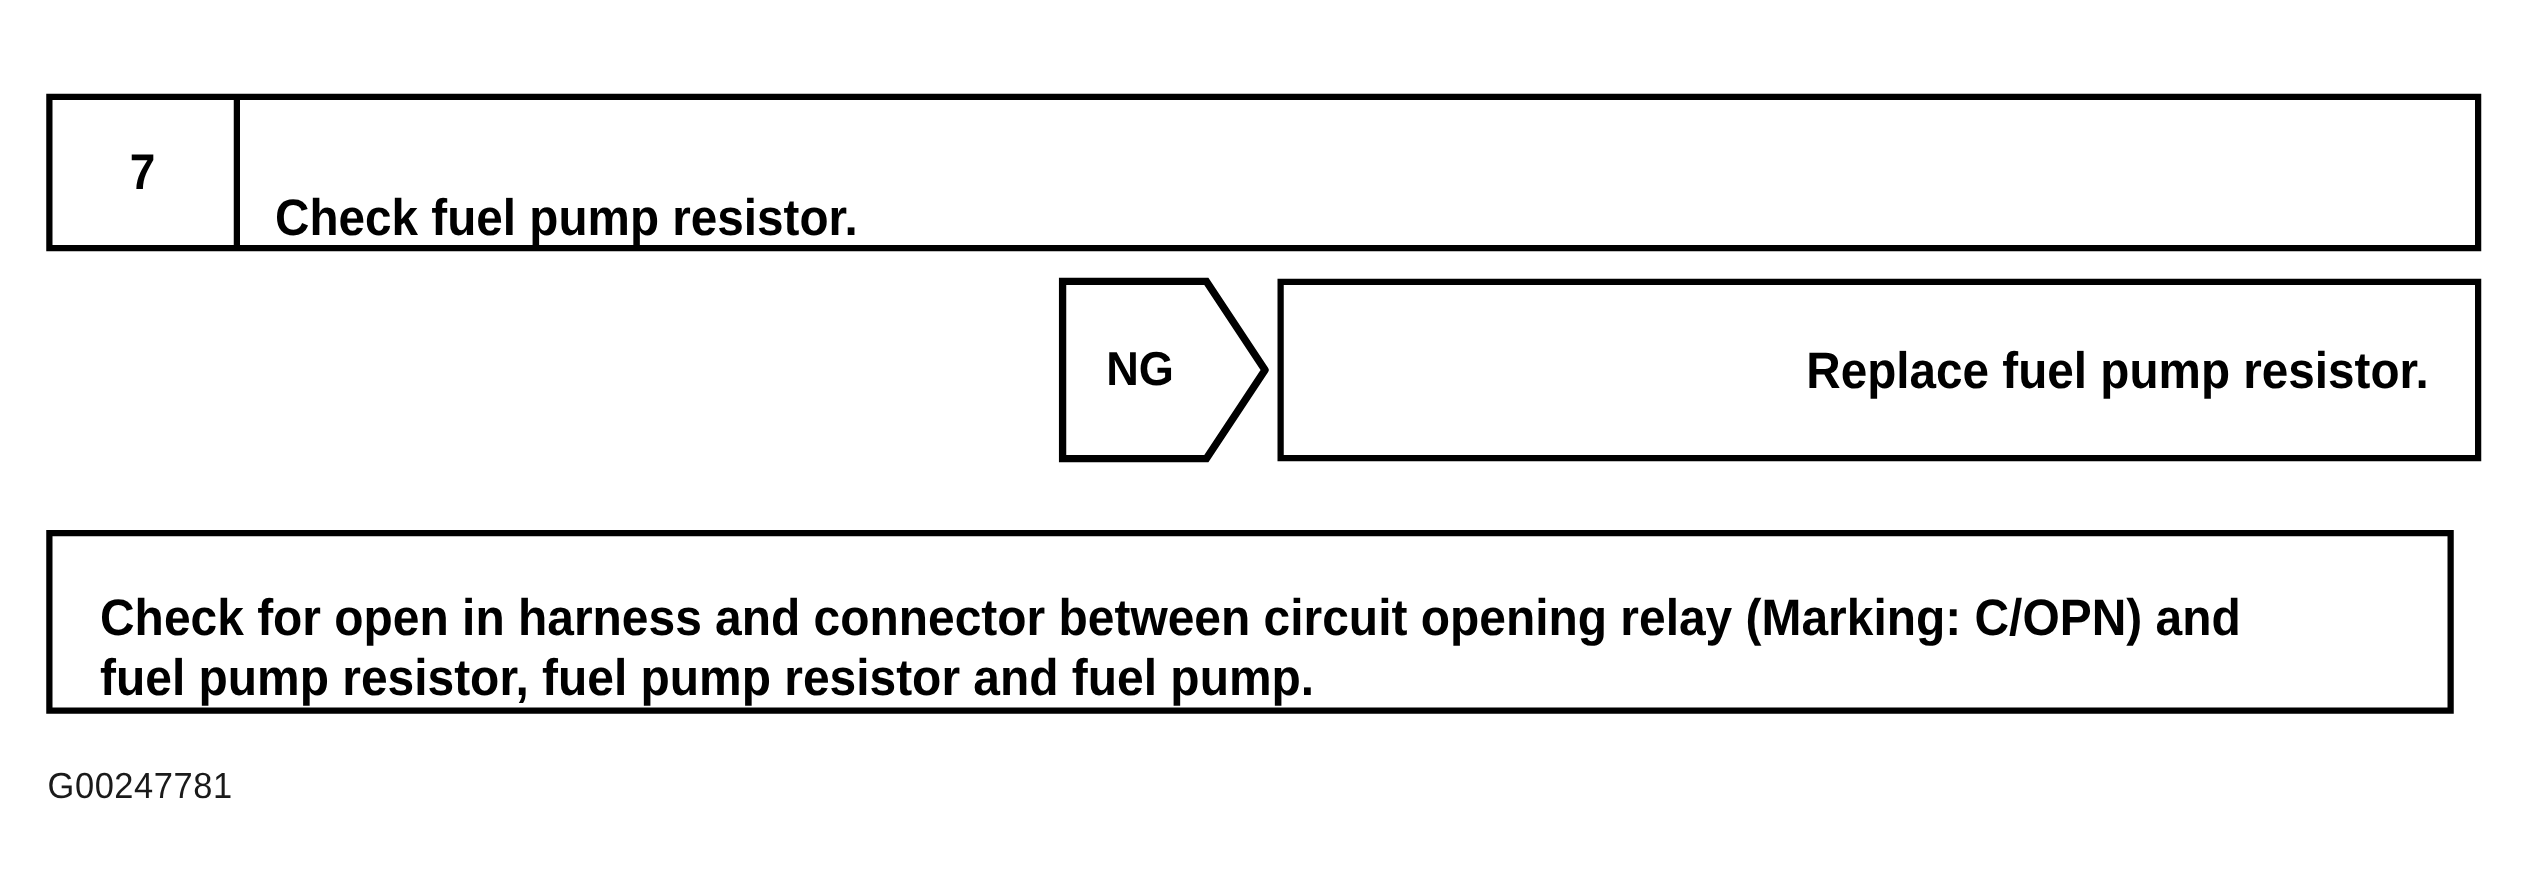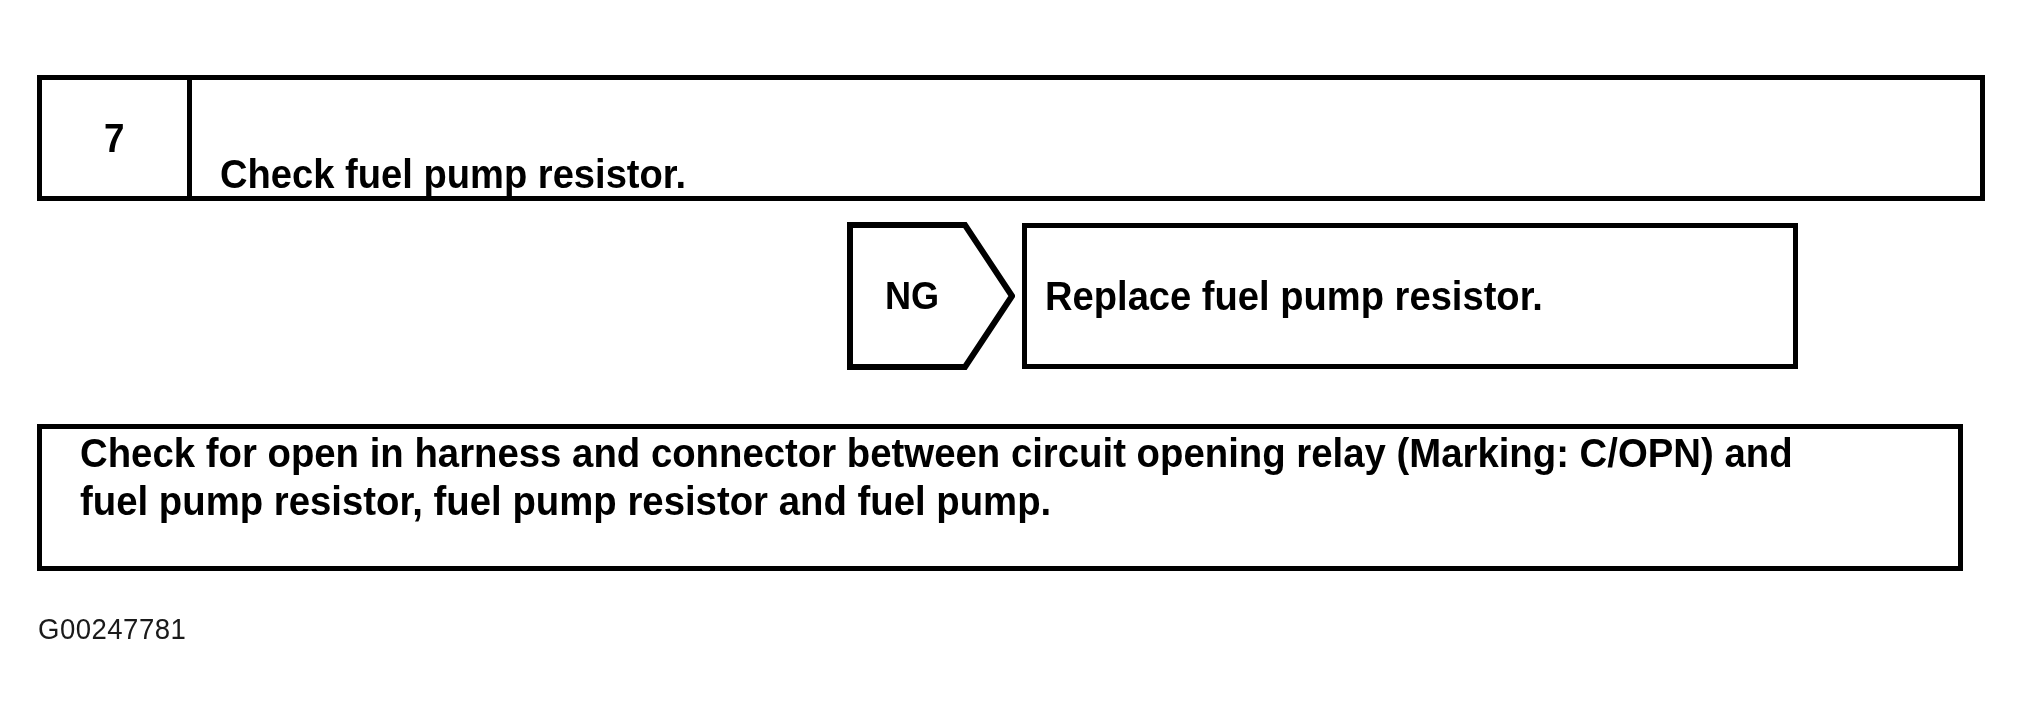--- a/index.html
+++ b/index.html
@@ -113,28 +113,29 @@
     font-weight: bold;
     color: #000000;
     transform: scaleX(0.95);
   }
 
   
   .replace-box {
     position: absolute;
     left: 1022px;
     top: 223px;
-    width: 776px;
+    width: 963px;
     height: 146px;
     border: 5px solid #000000;
     box-sizing: border-box;
     background: #ffffff;
     display: flex;
     align-items: center;
     padding-left: 18px;
+    justify-content: flex-end;
   }
   .replace-text {
     font-size: 41px;
     font-weight: bold;
     color: #000000;
     transform: scaleX(0.93);
     transform-origin: left center;
     white-space: nowrap;
   }
 
@@ -143,21 +144,21 @@
     position: absolute;
     left: 37px;
     top: 424px;
     width: 1926px;
     height: 147px;
     border: 5px solid #000000;
     box-sizing: border-box;
     background: #ffffff;
     display: flex;
     flex-direction: column;
-    justify-content: flex-start;
+    justify-content: flex-end;
     padding-left: 38px;
     padding-right: 10px;
   }
   .bottom-line {
     font-size: 41px;
     font-weight: bold;
     color: #000000;
     line-height: 48px;
     transform: scaleX(0.935);
     transform-origin: left center;

